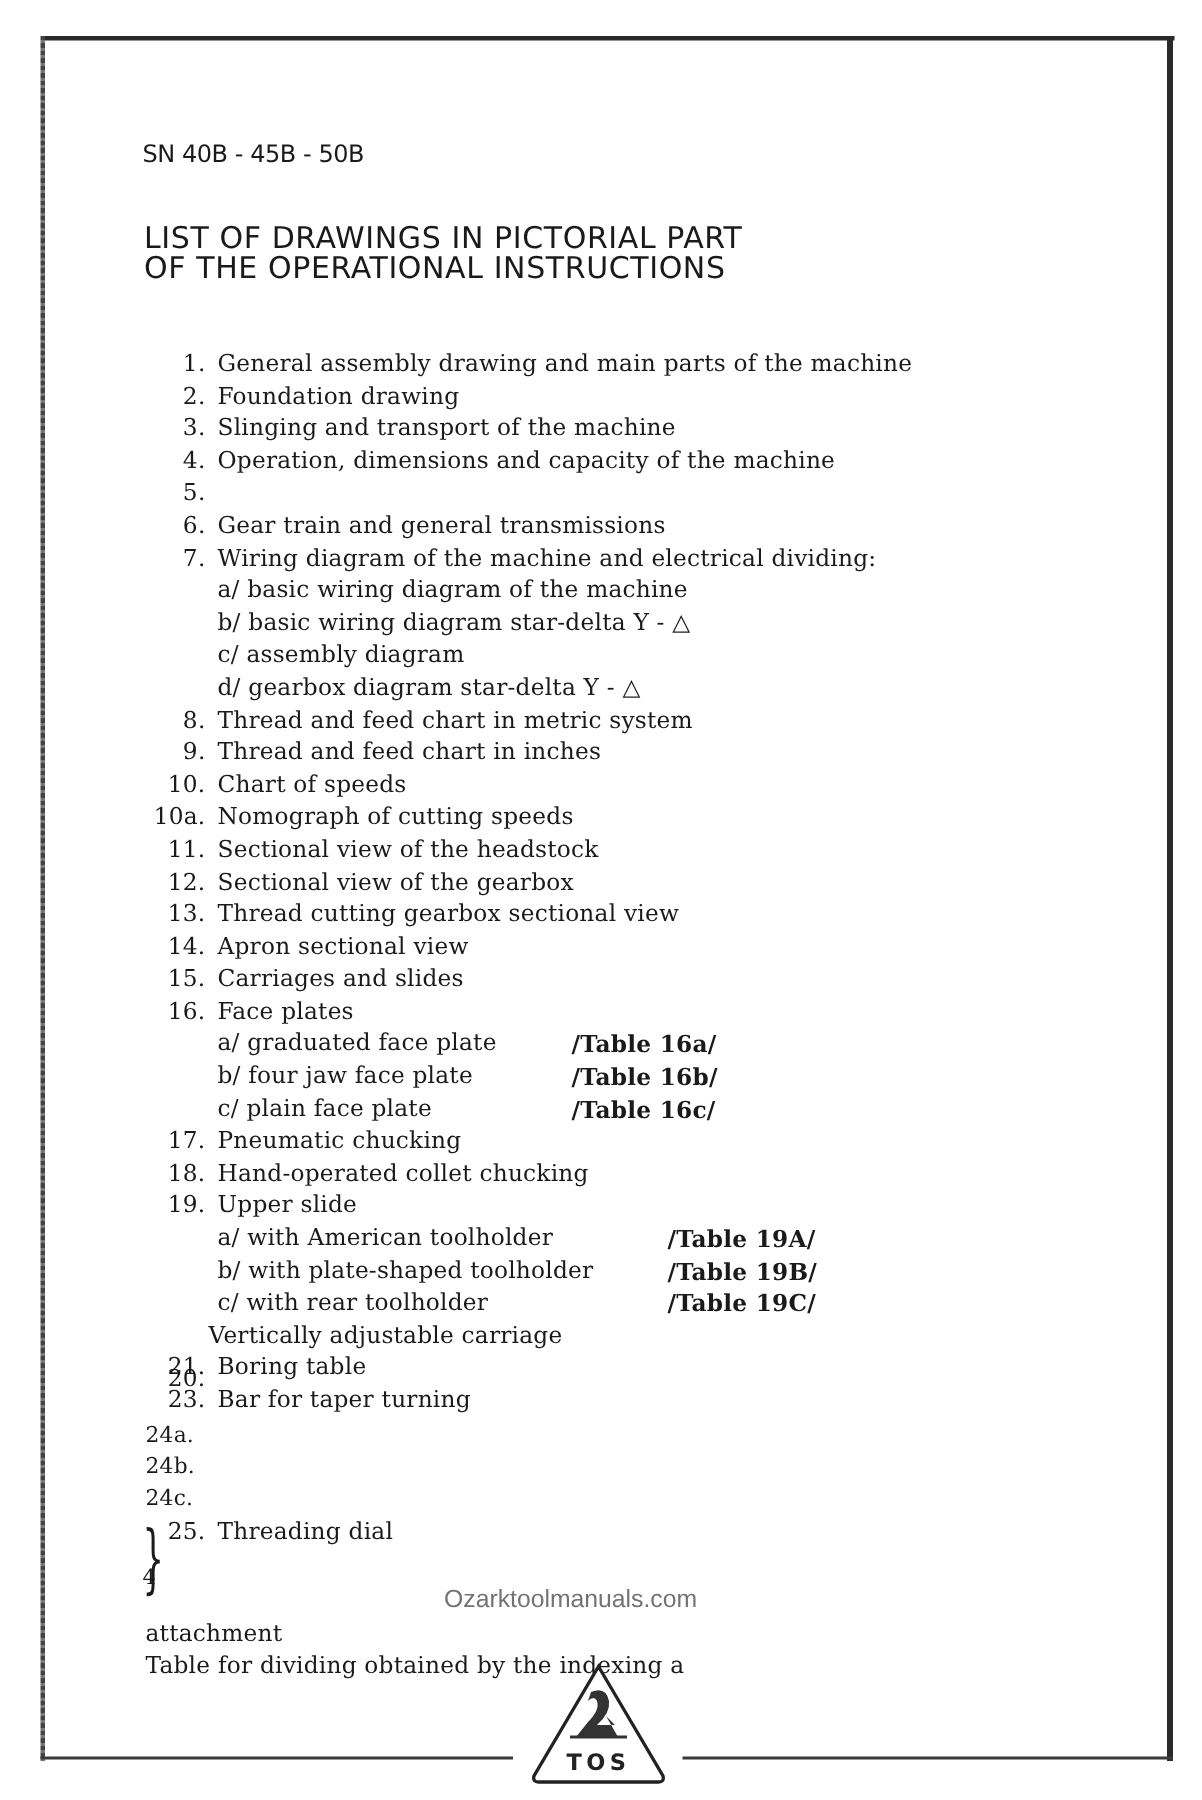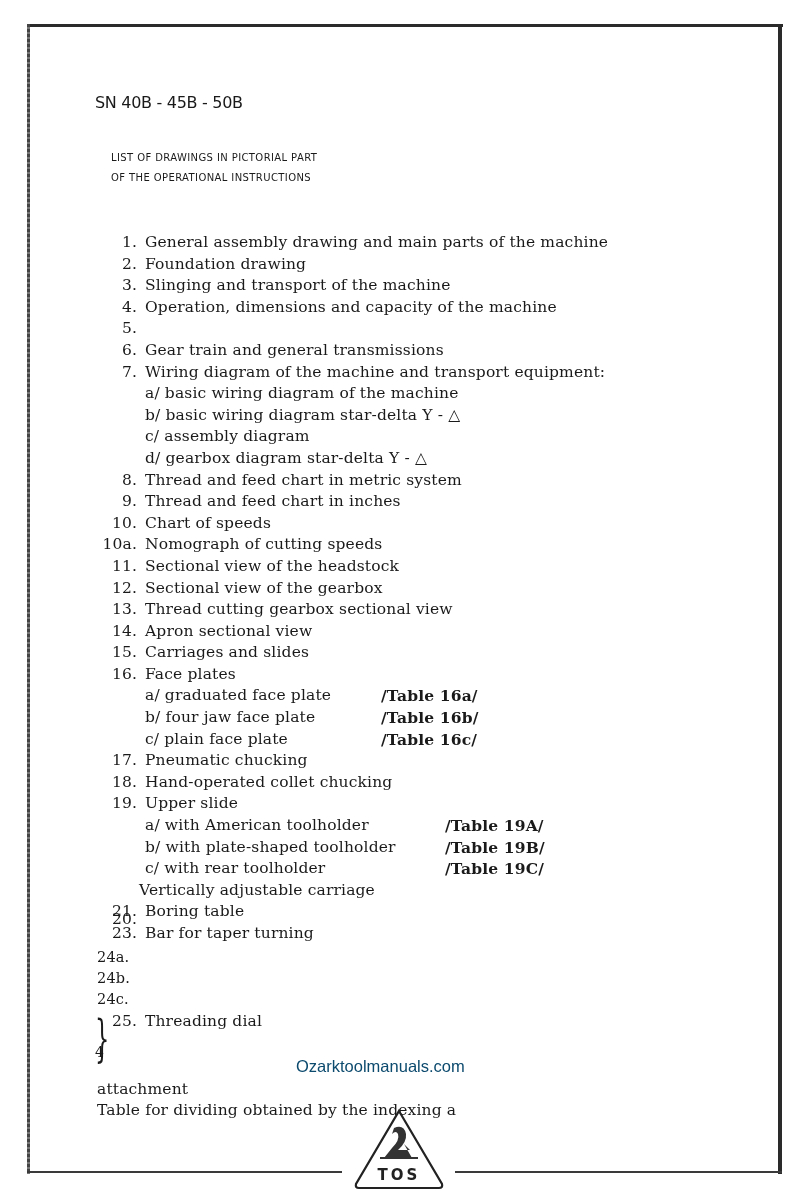--- a/index.html
+++ b/index.html
@@ -7,21 +7,21 @@
     .frame-top { position: absolute; left: 28px; top: 24px; width: 755px; height: 3px; background: #2a2a2a; }
     .frame-left { position: absolute; left: 27px; top: 24px; width: 3px; height: 1150px; background: repeating-linear-gradient(180deg, #444 0 3px, #777 3px 5px); }
     .frame-right { position: absolute; left: 778px; top: 24px; width: 4px; height: 1150px; background: #2a2a2a; }
     .frame-bottom-l { position: absolute; left: 27px; top: 1171px; width: 315px; height: 2px; background: #3a3a3a; }
     .frame-bottom-r { position: absolute; left: 455px; top: 1171px; width: 327px; height: 2px; background: #3a3a3a; }
 
     .sans { font-family: "DejaVu Sans", sans-serif; }
     .serif { font-family: "DejaVu Serif", serif; }
 
     .model { position: absolute; left: 95px; top: 93px; font-size: 16px; letter-spacing: -0.3px; }
-    .title { position: absolute; left: 111px; top: 148px; font-size: 10px; line-height: 20px; letter-spacing: 0.4px; }
+    .title { position: absolute; left: 96px; top: 148px; font-size: 20px; line-height: 20px; letter-spacing: 0.4px; }
 
     .list { position: absolute; left: 97px; top: 232px; width: 640px; font-size: 15.5px; line-height: 21.6px; letter-spacing: 0.15px; }
     .row { display: flex; white-space: nowrap; height: 21.6px; }
     .num { width: 48px; text-align: right; padding-right: 0; box-sizing: border-box; }
     .txt { padding-left: 0; }
     .row .num { flex: 0 0 40px; text-align: right; }
     .row .gap { flex: 0 0 8px; }
     .sub { padding-left: 48px; display: flex; white-space: nowrap; height: 21.6px; }
     .sub .subtxt { display: inline-block; }
     .sub .tbl { display: inline-block; font-weight: bold; }
@@ -29,21 +29,21 @@
     .sub19 .subtxt { width: 300px; }
     .row20 .num { flex: 0 0 40px; margin-top: 29px; }
     .row20 .gap { flex: 0 0 2px; }
 
     .group24 { display: flex; height: 64px; margin-top: 2px; flex-direction: column; }
     .group24 .nums { flex: 0 0 40px; font-size: 14.5px; line-height: 21px; text-align: left; padding-left: 0; }
     .group24 .brace { flex: 0 0 10px; font-size: 50px; line-height: 58px; font-family: "DejaVu Serif", serif; transform: scaleX(0.45); transform-origin: left center; margin-left: -2px; }
     .group24 .gtxt { padding-top: 11px; line-height: 21.6px; }
 
     .page-num { position: absolute; left: 95px; top: 1044px; font-size: 14px; }
-    .site { position: absolute; left: 296px; top: 1057px; font-size: 16.5px; font-family: "Liberation Sans", sans-serif; color: #0c4a6e; }
+    .site { position: absolute; left: 296px; top: 1057px; font-size: 16.5px; font-family: "Liberation Sans", sans-serif; color: #737373; }
 
     .logo { position: absolute; left: 352px; top: 1108px; width: 94px; height: 84px; }
   </style>
 </head>
 <body>
 
 <div class="frame-top"></div>
 <div class="frame-left"></div>
 <div class="frame-right"></div>
 <div class="frame-bottom-l"></div>
@@ -83,21 +83,21 @@
     </div>
   <div class="row">
       <span class="num">6.</span>
       <span class="gap"></span>
       <span class="txt">Gear train and general transmissions</span>
     </div>
 
   <div class="row">
       <span class="num">7.</span>
       <span class="gap"></span>
-      <span class="txt">Wiring diagram of the machine and transport equipment:</span>
+      <span class="txt">Wiring diagram of the machine and electrical dividing:</span>
     </div>
   <div class="sub">
       <span class="subtxt">a/ basic wiring diagram of the machine</span>
     </div>
   <div class="sub">
       <span class="subtxt">b/ basic wiring diagram star-delta Y - △</span>
     </div>
   <div class="sub">
       <span class="subtxt">c/ assembly diagram</span>
     </div>

